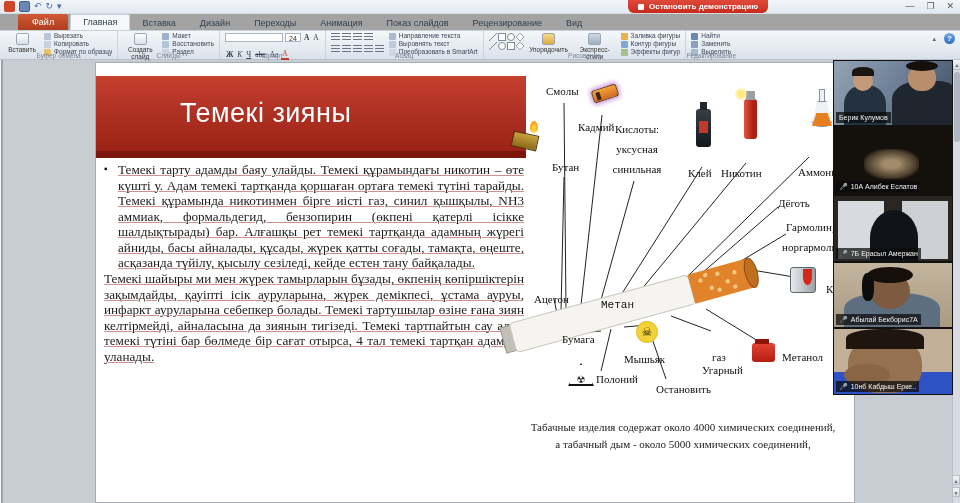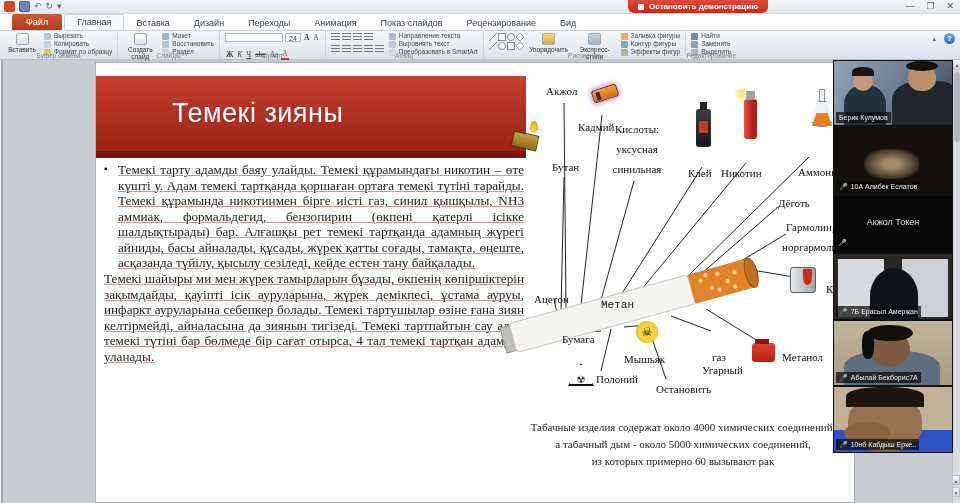--- a/index.html
+++ b/index.html
@@ -22,22 +22,22 @@
   .share-caret { font-size:7px; }
   .stop-share { position:absolute; left:628px; top:0px; height:13px; padding:0 10px;
     background:linear-gradient(#e04a3a,#c8291c); border:none; border-radius:0 0 6px 6px; color:#fff;
     font-size:8px; font-weight:bold; display:flex; align-items:center; gap:5px; cursor:pointer; z-index:31;}
   .stop-dot { width:6px; height:6px; background:#fff; border-radius:1px; display:inline-block; }
   .win-controls { position:absolute; right:6px; top:1px; display:flex; gap:12px; color:#555;
     font-size:9px; }
   .win-controls span { cursor:pointer; line-height:11px; }
 
   
-  .tabs { position:absolute; left:0; top:14px; width:960px; height:17px; background:#ffffff;
-    border-bottom:1px solid #c9d0da; display:flex; align-items:flex-end; padding-left:12px; z-index:20;}
+  .tabs { position:absolute; left:0; top:14px; width:960px; height:17px; background:#a3a3a3;
+    border-bottom:1px solid #c9d0da; display:flex; align-items:flex-end; padding-left:18px; z-index:20;}
   .tab { font-size:9px; color:#33404e; padding:2px 12px 2px; cursor:pointer; }
   .tab.file { background:linear-gradient(#cf5a35,#b03d1f); color:#fff; border-radius:2px 2px 0 0;
     margin-right:2px; padding:3px 14px; }
   .tab.active { background:#f6f8fb; border:1px solid #c9d0da; border-bottom:1px solid #f6f8fb;
     border-radius:2px 2px 0 0; }
 
   
   .ribbon { position:absolute; left:0; top:31px; width:960px; height:29px;
     background:linear-gradient(#f4f7fa,#e3e9f0 70%, #dae1ea); border-bottom:1px solid #b9c1cc;
     display:flex; z-index:20;}
@@ -76,21 +76,21 @@
   
   .canvas { position:absolute; left:0; top:60px; width:960px; height:443px; background:#c8ccd3; }
   .panel-sliver { position:absolute; left:0; top:0; width:3px; height:443px; background:#f2f3f5;
     border-right:2px solid #9aa1ab; }
   .slide { position:absolute; left:95px; top:2px; width:760px; height:441px; background:#fff;
     border:1px solid #a8adb5; overflow:hidden; }
 
   .banner { position:absolute; left:0; top:13px; width:430px; height:82px;
     background:linear-gradient(180deg,#c4402f 0%, #b13225 45%, #9a2315 100%);
     border-bottom:7px solid #7e150d; }
-  .slide-title { position:absolute; left:76px; top:22px; color:#fff; font-size:27px;
+  .slide-title { position:absolute; left:84px; top:22px; color:#fff; font-size:27px;
     font-family:"Liberation Sans",sans-serif; letter-spacing:.5px; }
 
   .body-text { position:absolute; left:8px; top:99px; width:420px;
     font-family:"Liberation Serif",serif; font-size:13.2px; line-height:1.18; color:#1e1a1a;
     text-align:justify; }
   .body-text .p { text-decoration:underline; text-decoration-color:#d09090; text-decoration-thickness:1px; }
   .p1 { position:relative; padding-left:14px; }
   .p1 .bullet { position:absolute; left:0; top:1px; font-size:10px; text-decoration:none; color:#111; }
 
   .caption { position:absolute; left:428px; top:356px; width:318px; text-align:center;
@@ -400,21 +400,21 @@
           <circle cx="214" cy="-8" r="2.2" fill="#f6c77f"></circle>
             <circle cx="222" cy="2" r="2.2" fill="#f6c77f"></circle>
           <circle cx="231" cy="-5" r="2.2" fill="#f6c77f"></circle>
             <circle cx="202" cy="-10" r="2.2" fill="#f6c77f"></circle>
           <circle cx="212" cy="8" r="2.2" fill="#f6c77f"></circle>
             <circle cx="228" cy="9" r="2.2" fill="#f6c77f"></circle>
           <ellipse cx="247" cy="0" rx="6" ry="15" fill="#c06f1e" stroke="#8a4d12"></ellipse>
         </g>
       </svg>
 
-      <span class="dl" style="left:40px; top:14px;">Акжол</span>
+      <span class="dl" style="left:40px; top:14px;">Смолы</span>
       <span class="dl" style="left:72px; top:50px;">Кадмий</span>
       <span class="dl" style="left:46px; top:90px;">Бутан</span>
       <span class="dl center" style="left:100px; top:48px; width:62px; line-height:20px;">
         <span>Кислоты:</span><br>
         <span>уксусная</span><br>
         <span>синильная</span>
       </span>
       <span class="dl" style="left:182px; top:96px;">Клей</span>
       <span class="dl" style="left:215px; top:96px;">Никотин</span>
       <span class="dl" style="left:292px; top:95px;">Аммоний</span>
@@ -444,21 +444,20 @@
       </div>
       <div class="dicon paintcan" style="left:284px; top:196px;"></div>
       <div class="dicon skull" style="left:130px; top:250px;">☠</div>
       <div class="dicon radiation" style="left:62px; top:292px;">☢</div>
       <div class="dicon canister" style="left:246px; top:272px;"></div>
     </div>
 
     <div class="caption">
       <div>Табачные изделия содержат около 4000 химических соединений,</div>
       <div>а табачный дым - около 5000 химических соединений,</div>
-      <div>из которых примерно 60 вызывают рак</div>
     </div>
   </div>
 
   <div class="vscroll">
     <div class="vs-btn">▲</div>
     <div class="vs-thumb"></div>
   </div>
   <div class="slide-nav">
     <div class="vs-btn">▲</div>
     <div class="vs-btn">▼</div>
@@ -482,25 +481,20 @@
 
   <div class="tile" style="height:69px;">
     <div class="art" style="inset:0; background:#14110d;"></div>
     <div class="art" style="left:30px; top:22px; width:55px; height:30px; background:radial-gradient(ellipse at center,#a08b6b 20%,#463a28 65%,transparent 78%);"></div>
     <div class="nametag">
       <span class="micred">🎤</span>
       <span>10А Алибек Еслатов</span>
     </div>
   </div>
 
-  <div class="tile" style="height:58px;">
-    <div class="art" style="inset:0; background:#070707;"></div>
-    <div class="nametag-center">Акжол Токен</div>
-    <div class="mic-solo micred">🎤</div>
-  </div>
 
   <div class="tile" style="height:67px;">
     <div class="art" style="inset:0; background:#2a2623;"></div>
     <div class="art" style="left:4px; top:5px; width:46px; height:58px; background:#d7dade;"></div>
     <div class="art" style="right:4px; top:5px; width:46px; height:58px; background:#ccd0d5;"></div>
     <div class="art" style="left:36px; top:14px; width:48px; height:56px; background:#101318; border-radius:50% 50% 0 0;"></div>
     <div class="nametag">
       <span class="micred">🎤</span>
       <span>7Б Ерасыл Амержан</span>
     </div>

